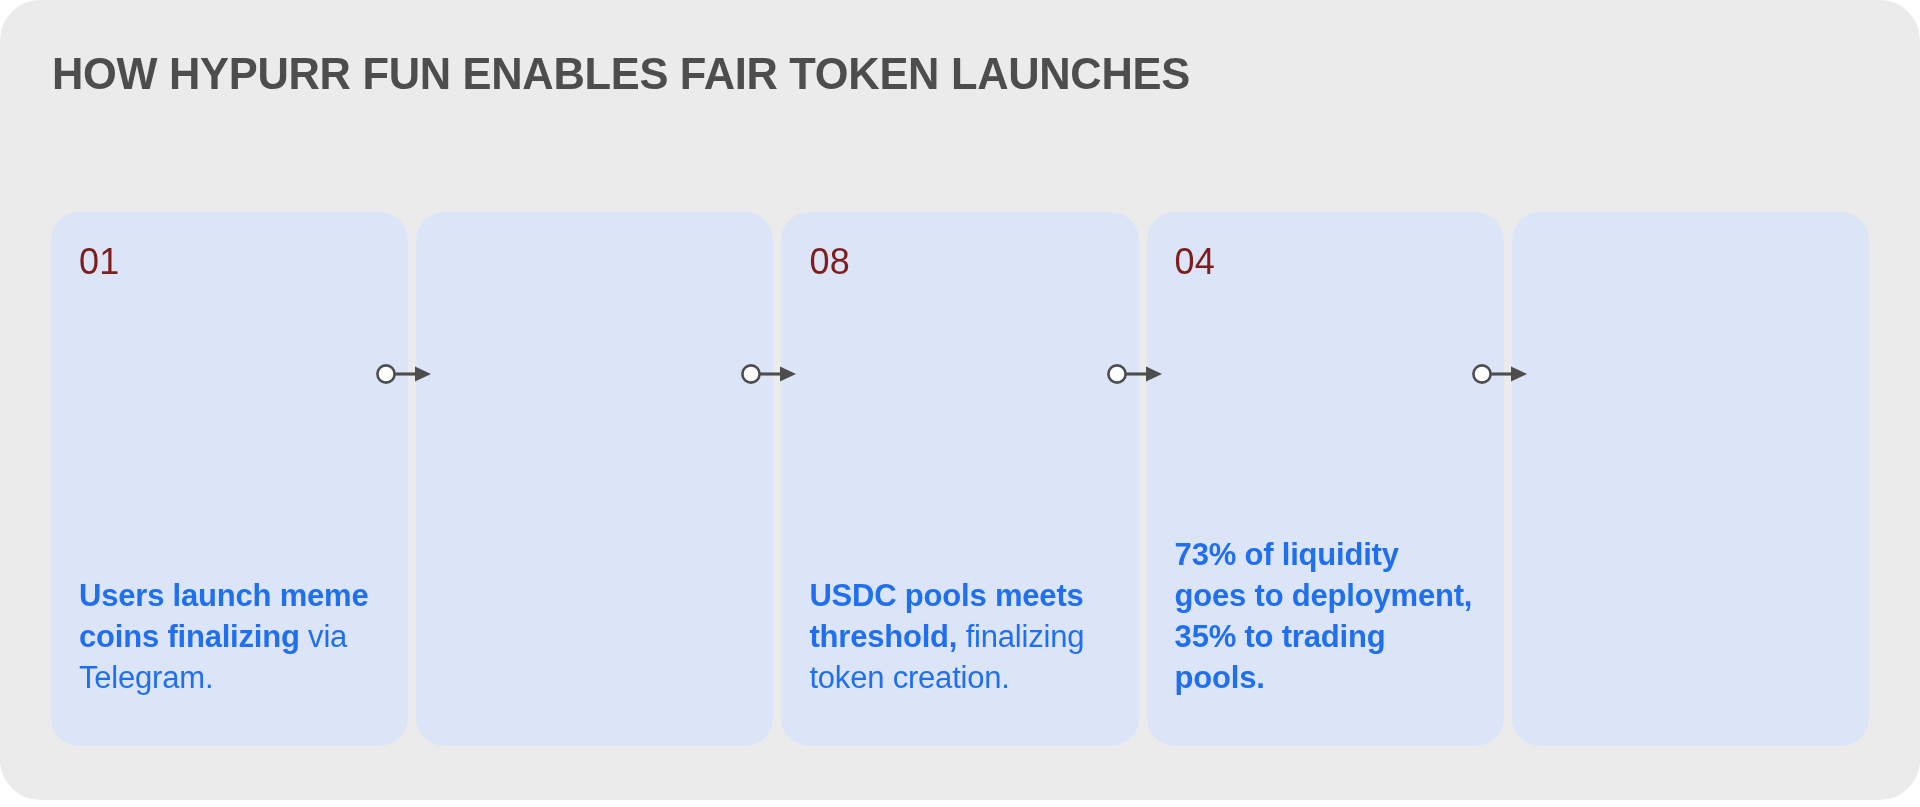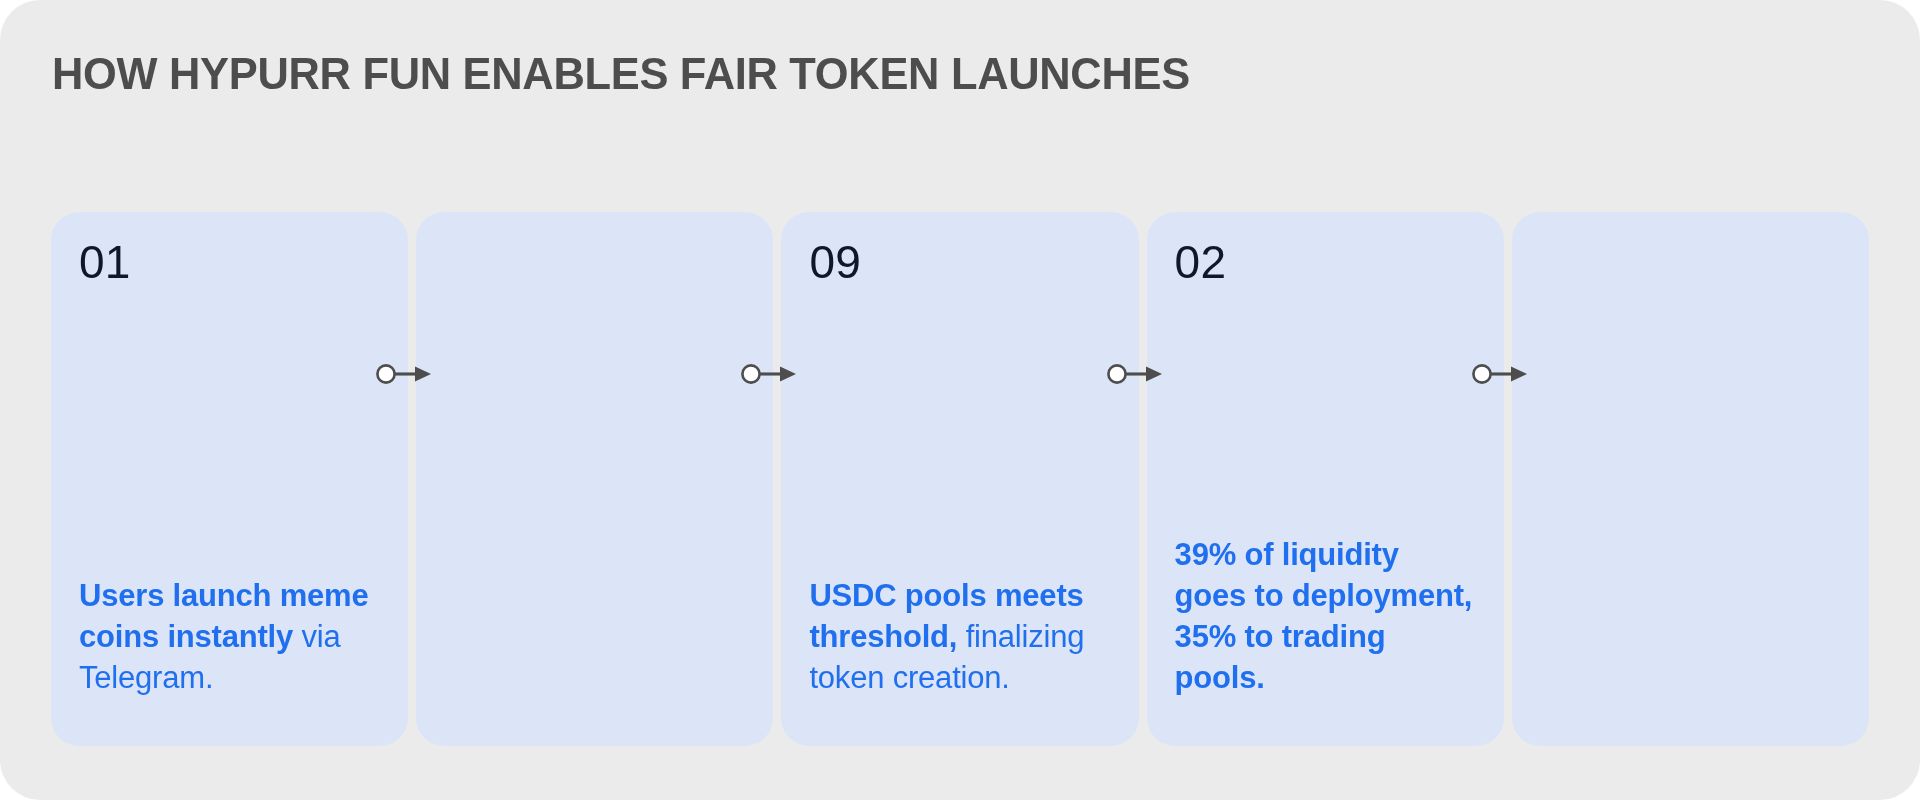--- a/index.html
+++ b/index.html
@@ -63,24 +63,24 @@
     flex: 1 1 0;
     background: #dce5f7;
     border-radius: 28px;
     padding: 30px 28px 26px 28px;
     display: flex;
     flex-direction: column;
     overflow: visible;
   }
 
   .card-num {
-    font-size: 46px;
+    font-size: 36px;
     line-height: 40px;
     font-weight: 400;
-    color: #0f172a;
+    color: #7f1d1d;
     letter-spacing: 0.2px;
   }
 
   .card-spacer { flex: 1 1 auto; }
 
   .card-body {
     font-size: 31px;
     line-height: 41px;
     color: #1f6fef;
     font-weight: 400;
@@ -107,21 +107,21 @@
 <div id="infographic">
   <div class="panel">
 
     <h1 class="title">HOW HYPURR FUN ENABLES FAIR TOKEN LAUNCHES</h1>
 
     <div class="cards">
 
       <div class="card">
         <div class="card-num">01</div>
         <div class="card-spacer"></div>
-        <div class="card-body"><span class="b">Users launch meme coins instantly</span><span class="r"> via Telegram.</span></div>
+        <div class="card-body"><span class="b">Users launch meme coins finalizing</span><span class="r"> via Telegram.</span></div>
         <div class="connector">
           <svg width="58" height="24" viewBox="0 0 58 24">
             <circle cx="11" cy="12" r="8.6" fill="#ffffff" stroke="#4d4d4d" stroke-width="2.6"></circle>
             <line x1="19.5" y1="12" x2="43" y2="12" stroke="#4d4d4d" stroke-width="3.1"></line>
             <polygon points="40,4.5 56,12 40,19.5" fill="#4d4d4d"></polygon>
           </svg>
         </div>
       </div>
 
       <div class="card">
@@ -129,36 +129,36 @@
         <div class="connector">
           <svg width="58" height="24" viewBox="0 0 58 24">
             <circle cx="11" cy="12" r="8.6" fill="#ffffff" stroke="#4d4d4d" stroke-width="2.6"></circle>
             <line x1="19.5" y1="12" x2="43" y2="12" stroke="#4d4d4d" stroke-width="3.1"></line>
             <polygon points="40,4.5 56,12 40,19.5" fill="#4d4d4d"></polygon>
           </svg>
         </div>
       </div>
 
       <div class="card">
-        <div class="card-num">09</div>
+        <div class="card-num">08</div>
         <div class="card-spacer"></div>
         <div class="card-body"><span class="b">USDC pools meets threshold,</span><span class="r"> finalizing token creation.</span></div>
         <div class="connector">
           <svg width="58" height="24" viewBox="0 0 58 24">
             <circle cx="11" cy="12" r="8.6" fill="#ffffff" stroke="#4d4d4d" stroke-width="2.6"></circle>
             <line x1="19.5" y1="12" x2="43" y2="12" stroke="#4d4d4d" stroke-width="3.1"></line>
             <polygon points="40,4.5 56,12 40,19.5" fill="#4d4d4d"></polygon>
           </svg>
         </div>
       </div>
 
       <div class="card">
-        <div class="card-num">02</div>
+        <div class="card-num">04</div>
         <div class="card-spacer"></div>
-        <div class="card-body"><span class="b">39% of liquidity goes to deployment, 35% to trading pools.</span><span class="r"></span></div>
+        <div class="card-body"><span class="b">73% of liquidity goes to deployment, 35% to trading pools.</span><span class="r"></span></div>
         <div class="connector">
           <svg width="58" height="24" viewBox="0 0 58 24">
             <circle cx="11" cy="12" r="8.6" fill="#ffffff" stroke="#4d4d4d" stroke-width="2.6"></circle>
             <line x1="19.5" y1="12" x2="43" y2="12" stroke="#4d4d4d" stroke-width="3.1"></line>
             <polygon points="40,4.5 56,12 40,19.5" fill="#4d4d4d"></polygon>
           </svg>
         </div>
       </div>
 
       <div class="card">

